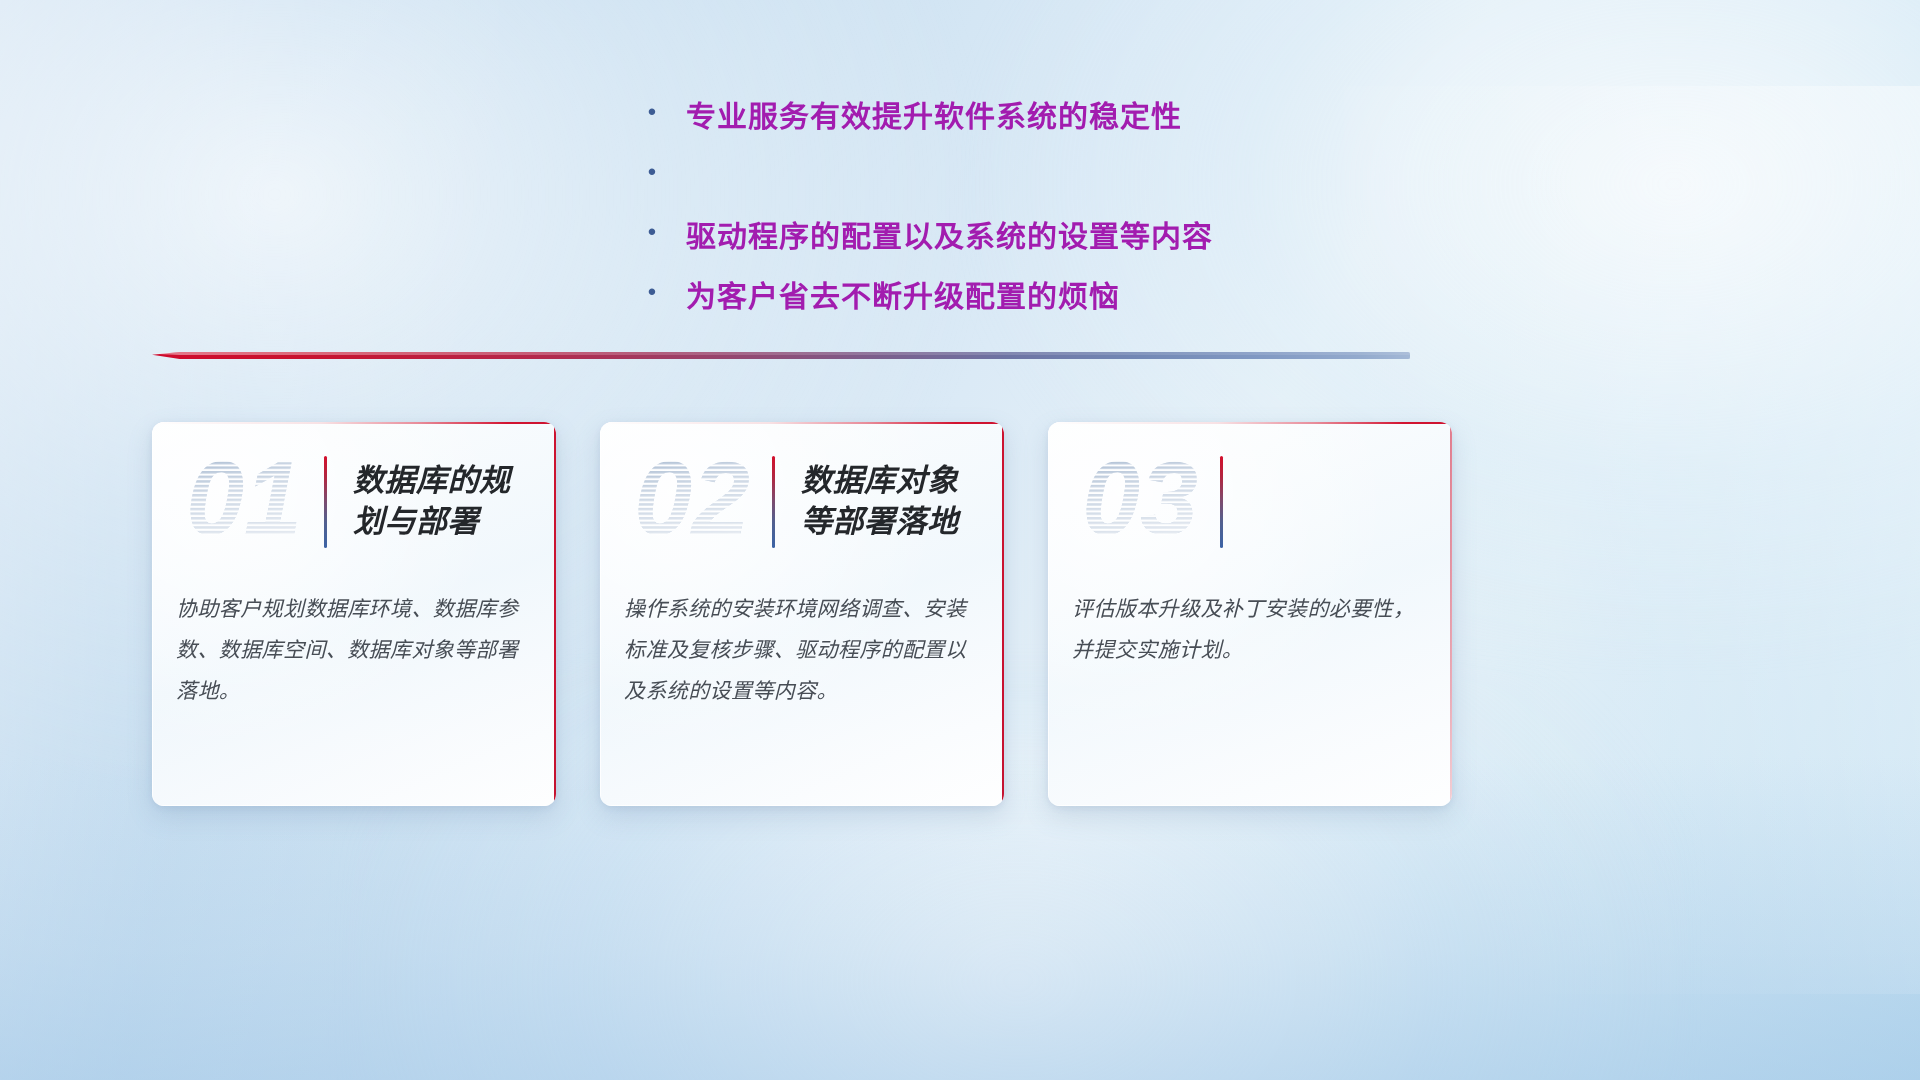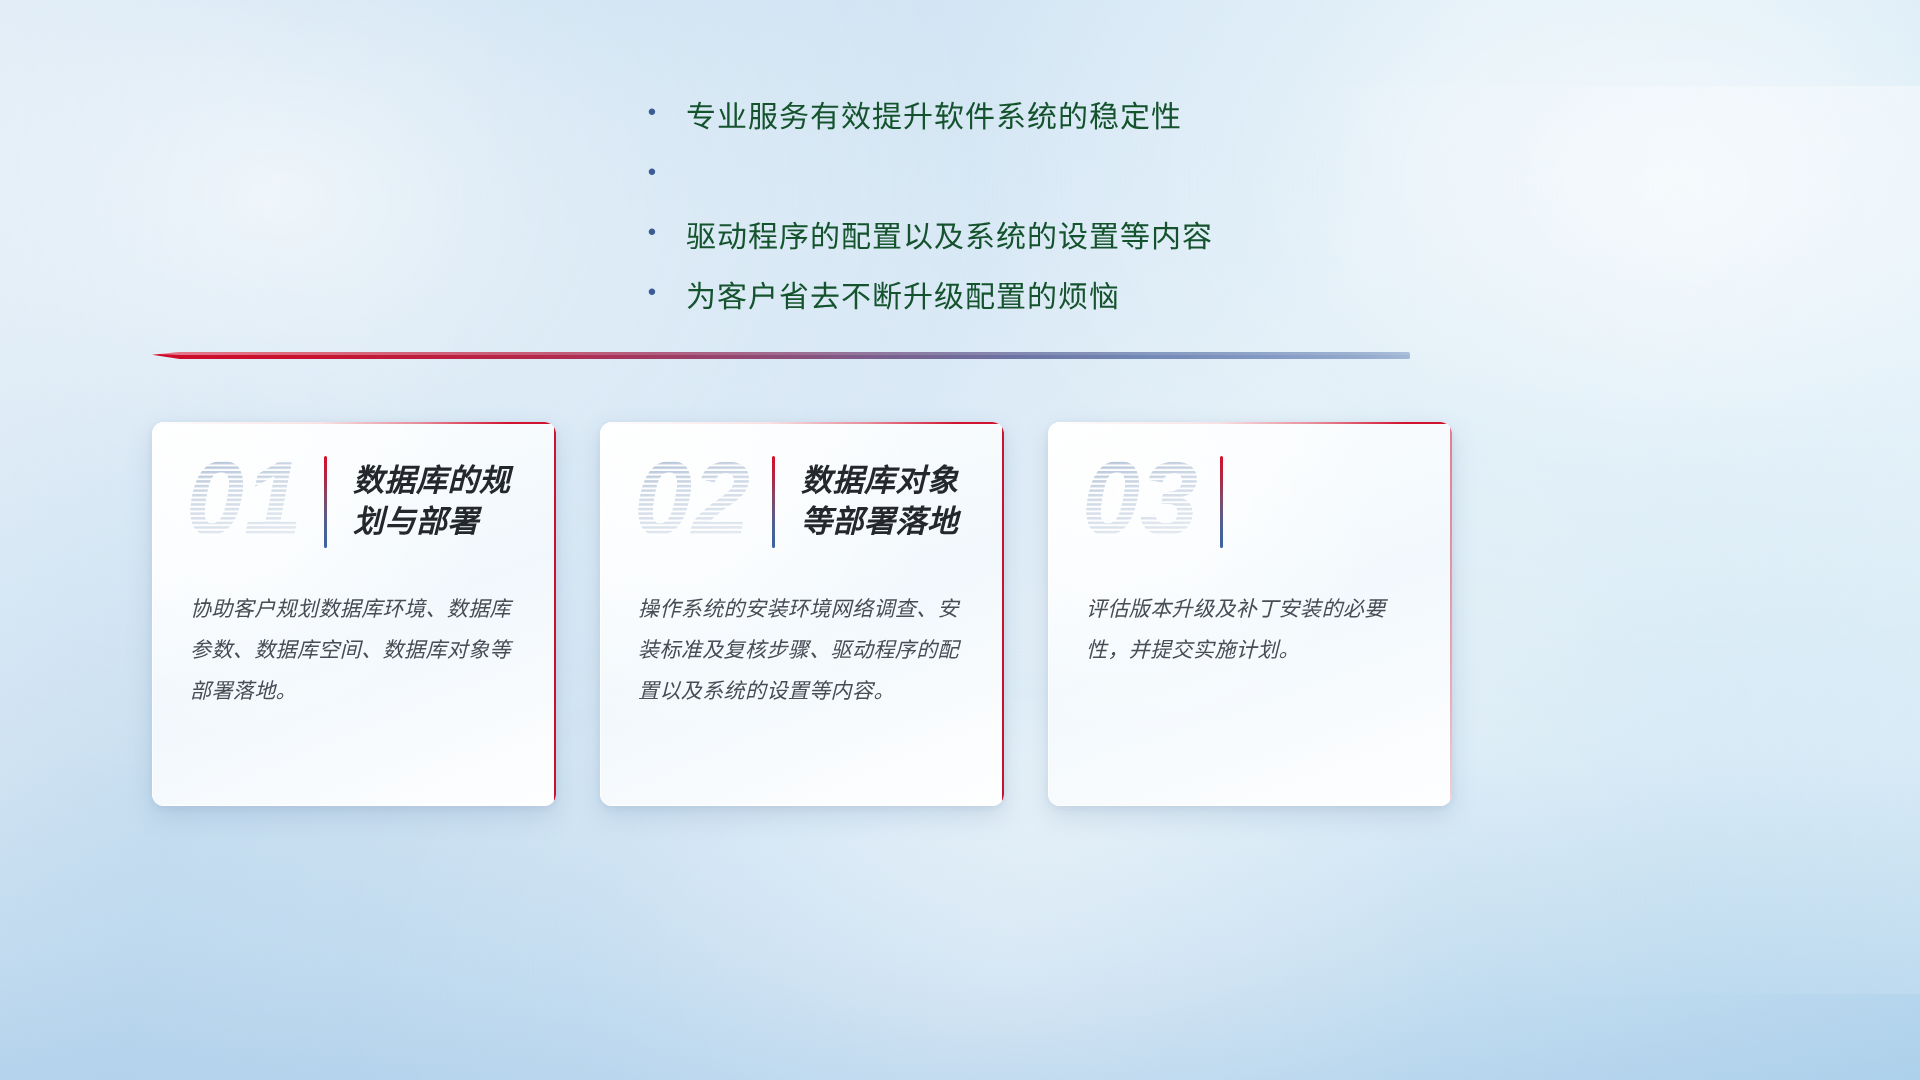--- a/index.html
+++ b/index.html
@@ -64,21 +64,21 @@
     width:640px;
     height:52px;
   }
   .bullet-dot{
     width:24px;flex:0 0 24px;
     display:flex;align-items:center;justify-content:center;
     color:#3d5c94;font-size:24px;line-height:1;
     padding-bottom:4px;
   }
   .bullet-text{
-    font-size:30px;font-weight:400;color:#14532d;
+    font-size:30px;font-weight:700;color:#a21caf;
     letter-spacing:1px;white-space:nowrap;
     margin-left:22px;
   }
 
   
   .divider-wrap{
     position:absolute;left:152px;top:348px;width:1258px;height:14px;z-index:3;
   }
   .divider{
     position:absolute;left:0;top:4px;width:100%;height:7px;
@@ -173,21 +173,21 @@
     border-radius:2px;
   }
   .card-title{
     flex:1 1 auto;
     font-size:31px;font-weight:700;color:#24272b;
     line-height:1.32;letter-spacing:.5px;
   }
 
   .card-body{
     position:relative;
-    padding:6px 30px 0 38px;
+    padding:6px 30px 0 24px;
     font-size:21px;line-height:1.96;
     color:#474d55;letter-spacing:.4px;
   }
 
   [data-name="bullet-list"]{pointer-events:none;}
 </style>
 </head>
 <body>
 
 <div class="bg" data-name="slide-background">

